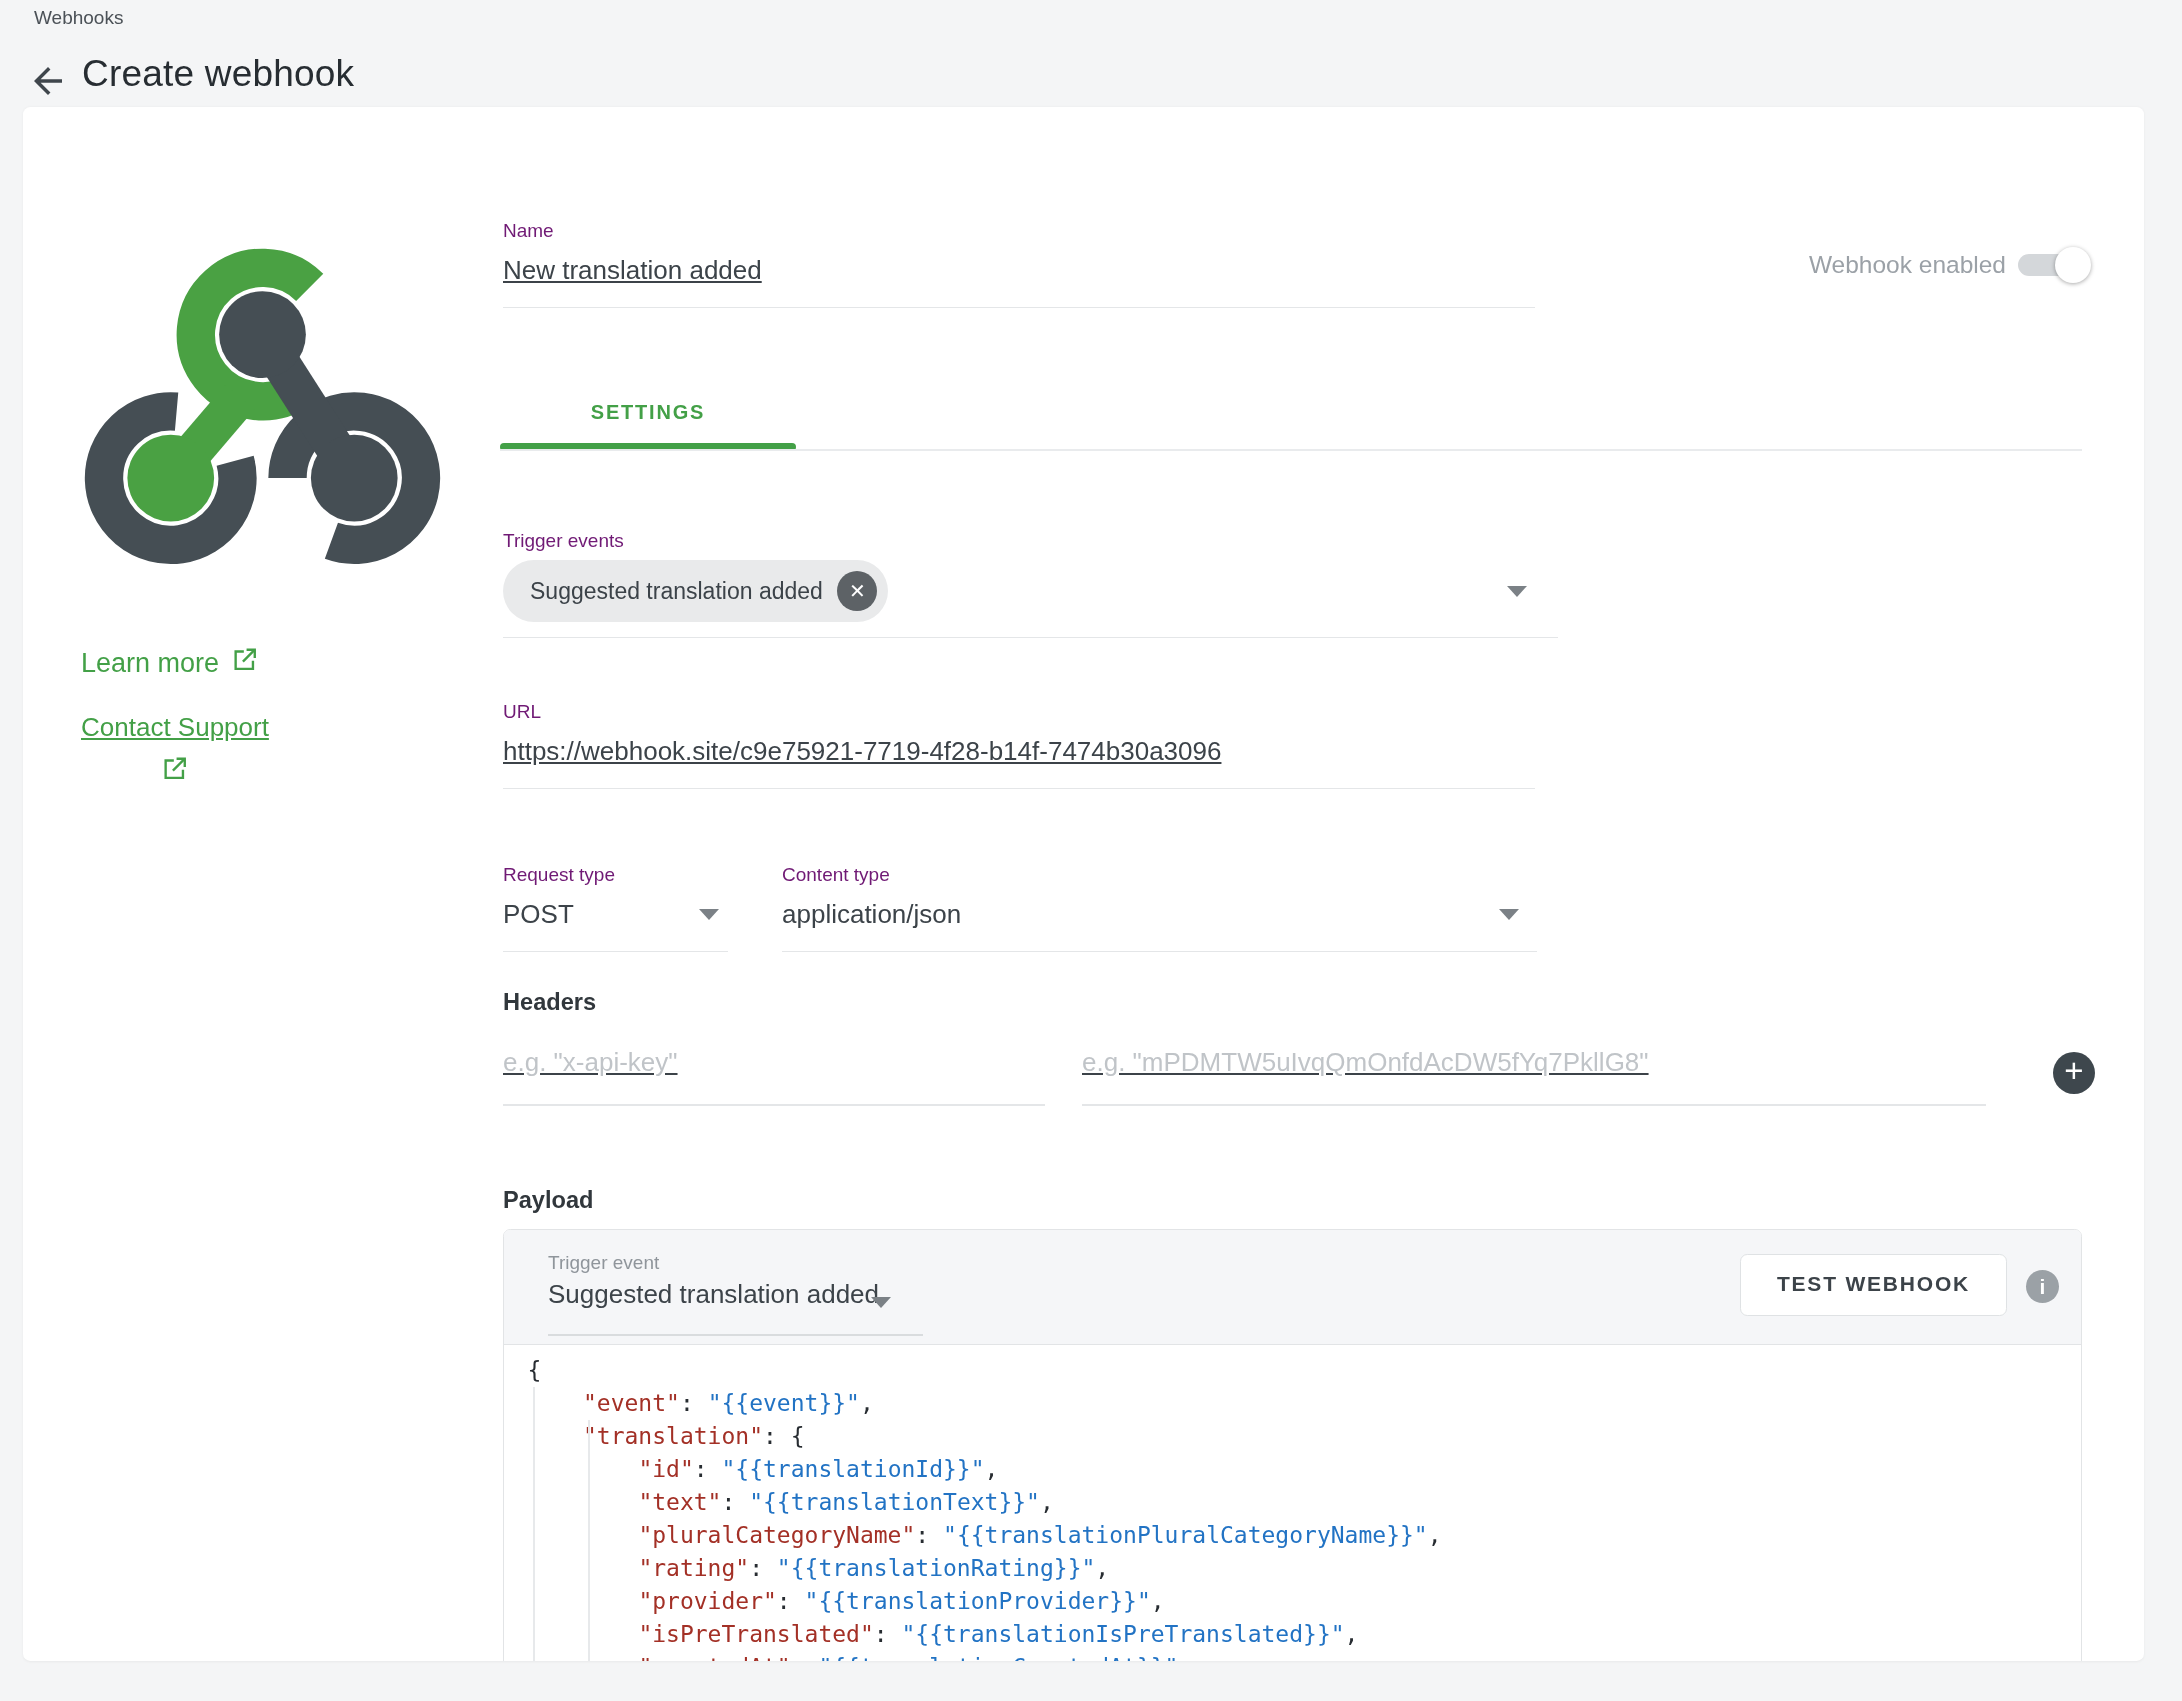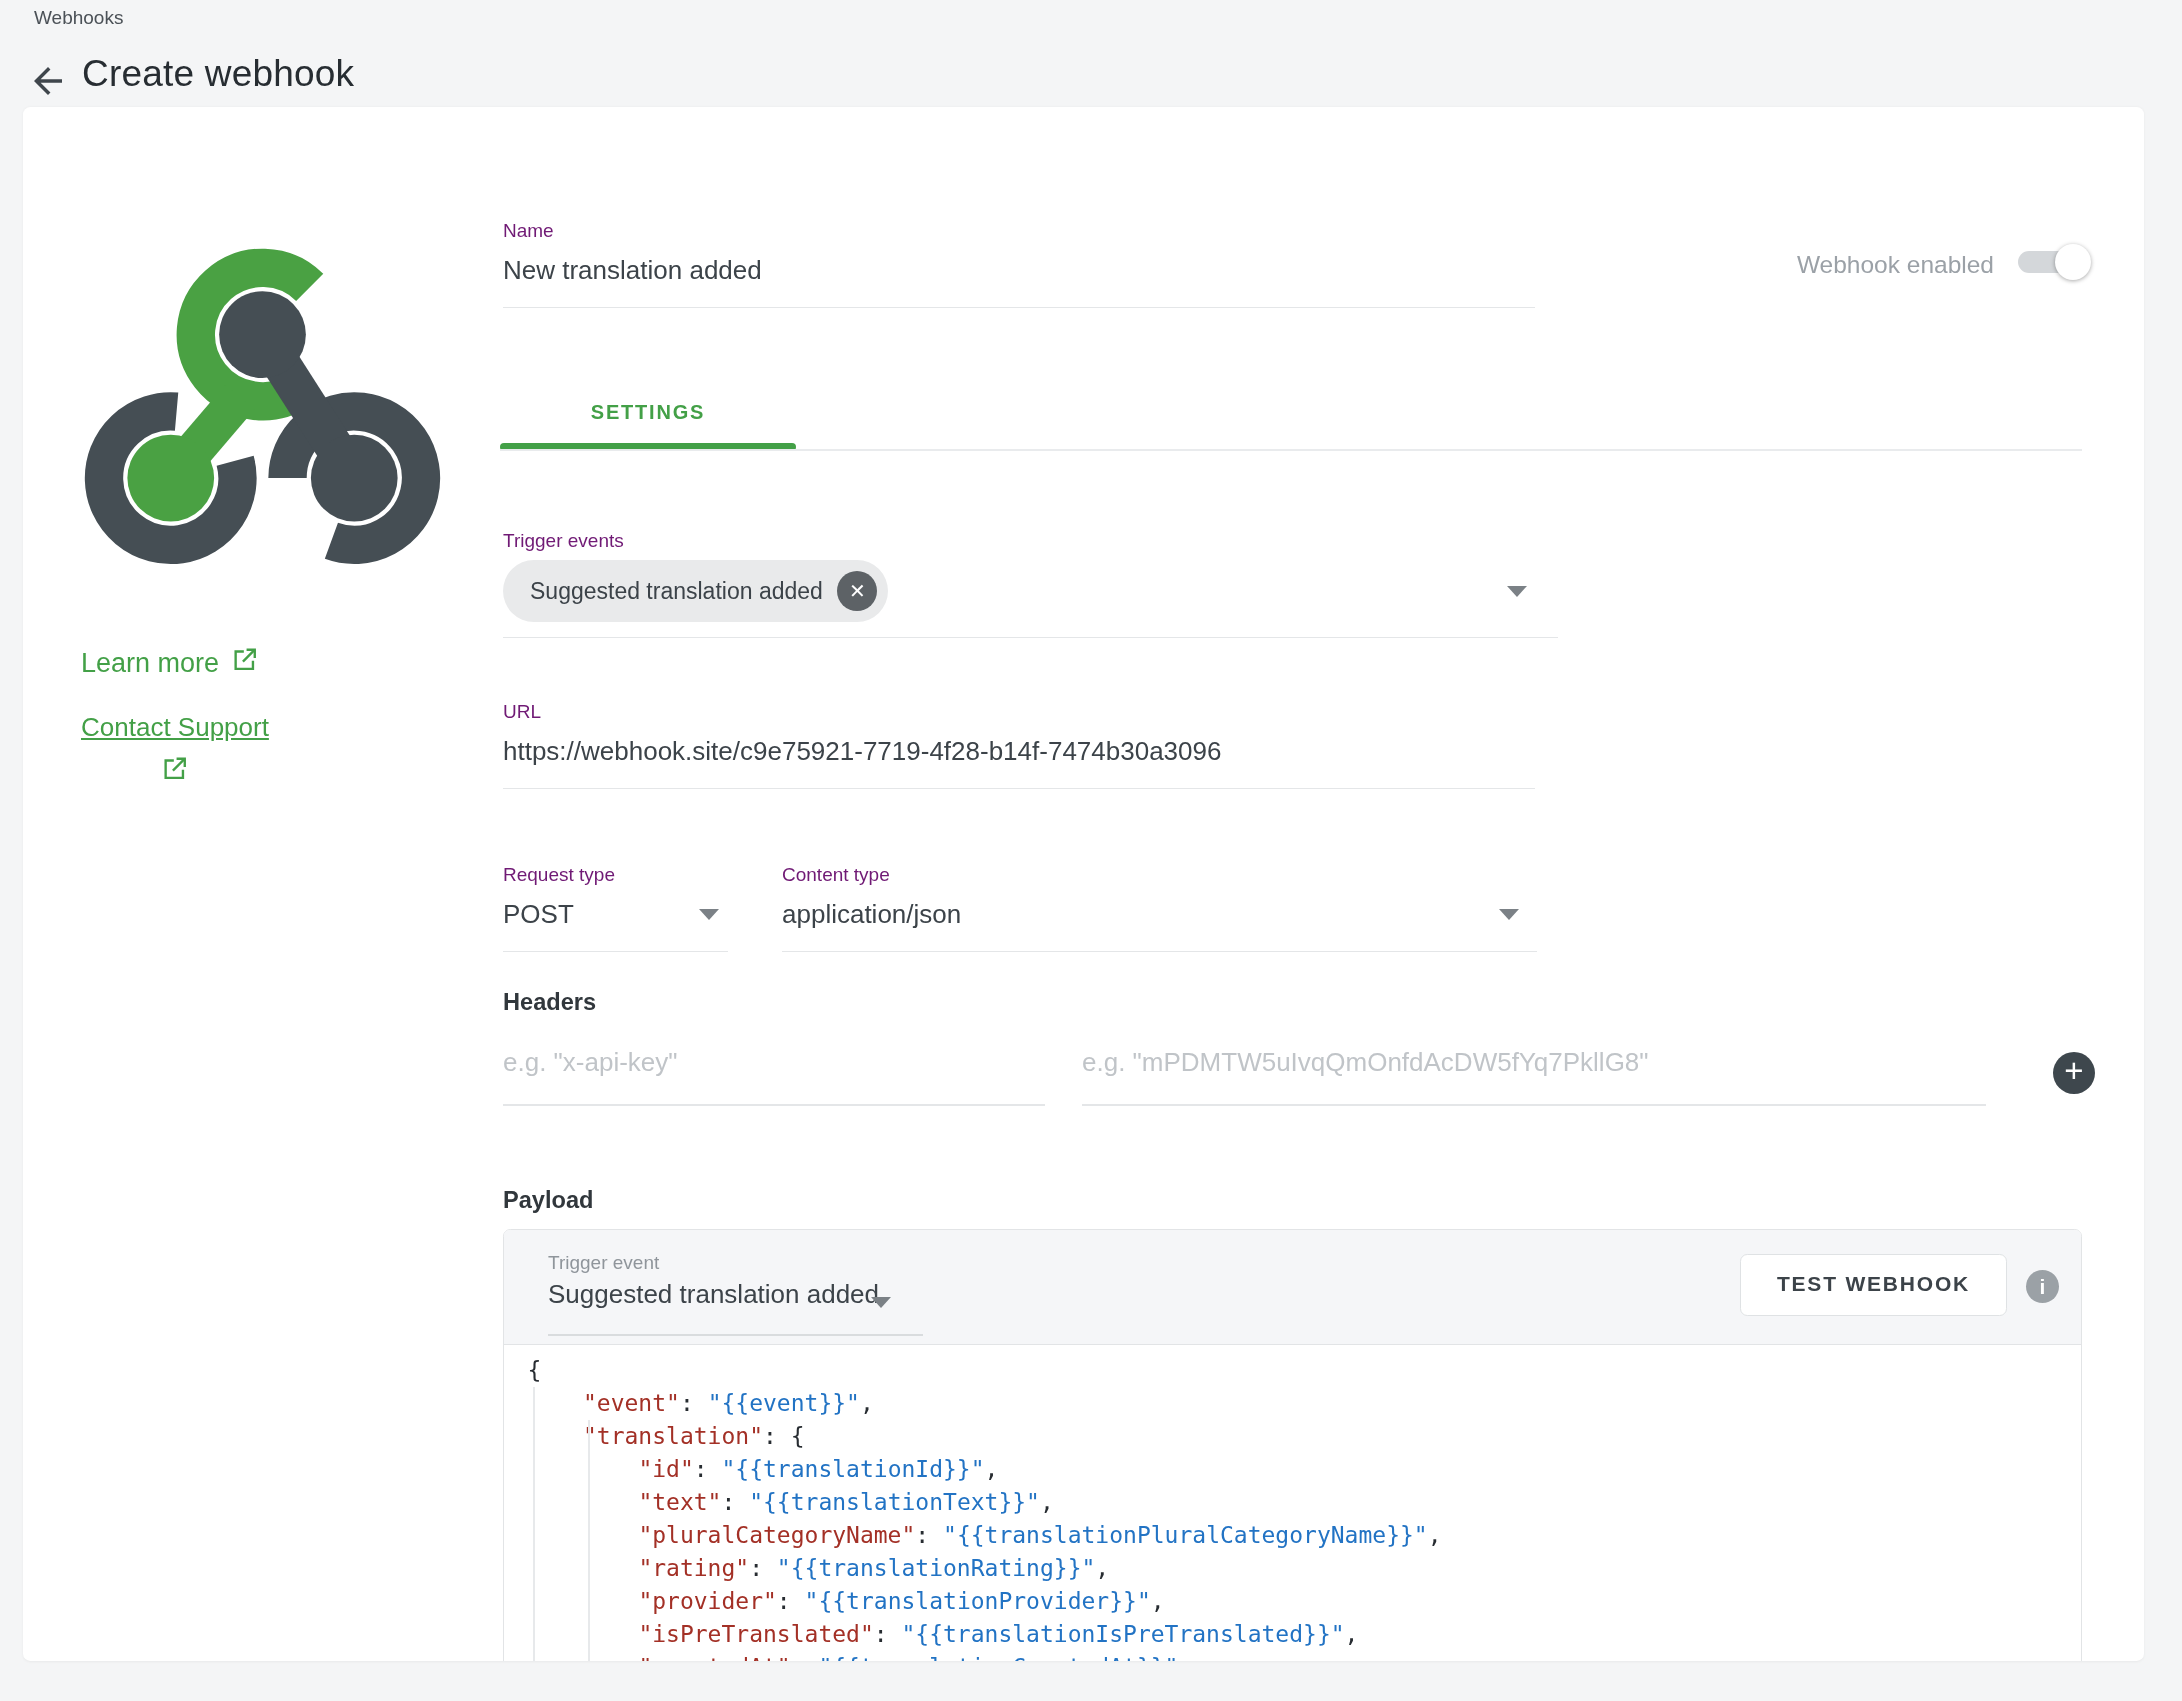--- a/index.html
+++ b/index.html
@@ -23,30 +23,30 @@
   .link { font-size:27px; color:#43a047; display:flex; align-items:center; gap:12.7px; cursor:pointer; }
   .link.learn { left:58px; top:540px; }
   .link.contact { left:58px; top:605px; font-size:26px; text-decoration:underline;flex-direction:column; }
   .ext-icon svg { width:25.5px; height:25.5px; stroke:#43a047; stroke-width:2.6; fill:none; }
 
   
   .f-label { font-size:19px; color:#701a75; margin-bottom:8.2px; }
   .f-value { font-size:26px; color:#3c4349; height:40px; line-height:40px; white-space:nowrap; }
   .underline { height:1.8px; background:#e4e6e8; margin-top:16.4px; }
   input.text-input { border:none; outline:none; font-family:"Liberation Sans",sans-serif;
-                     font-size:26px; color:#3c4349; height:40px; width:100%; background:transparent; }
+                     font-size:26px; color:#3c4349; height:40px; width:100%; background:transparent;text-decoration:underline; }
   input.text-input::placeholder { color:#c0c4c8; opacity:1; }
   .caret { width:0; height:0; border-left:10px solid transparent; border-right:10px solid transparent;
            border-top:11.8px solid #7b8186; }
 
   
   .name-field { left:480px; top:113px; width:1032px; }
 
   
-  .toggle-row { right:57px; top:144px; display:flex; gap:24px; }
+  .toggle-row { right:57px; top:144px; display:flex; align-items:center; gap:12px; }
   .toggle-label { font-size:24.5px; color:#9ba1a7; }
   .switch { width:69px; height:22px; border-radius:11px; background:#d4d7da; position:relative; cursor:pointer; }
   .knob { position:absolute; right:-3.6px; top:-7.3px; width:36px; height:36px; border-radius:50%;
           background:#fff; box-shadow:0 0.9px 4.5px rgba(0,0,0,0.35); }
 
   
   .tabs { left:477px; top:273px; display:flex; }
   .tab { width:296px; height:71px; text-align:center; line-height:65px; font-size:20px;
          letter-spacing:1.8px; font-weight:700; cursor:pointer; position:relative; }
   .tab.active { color:#43a047; }

